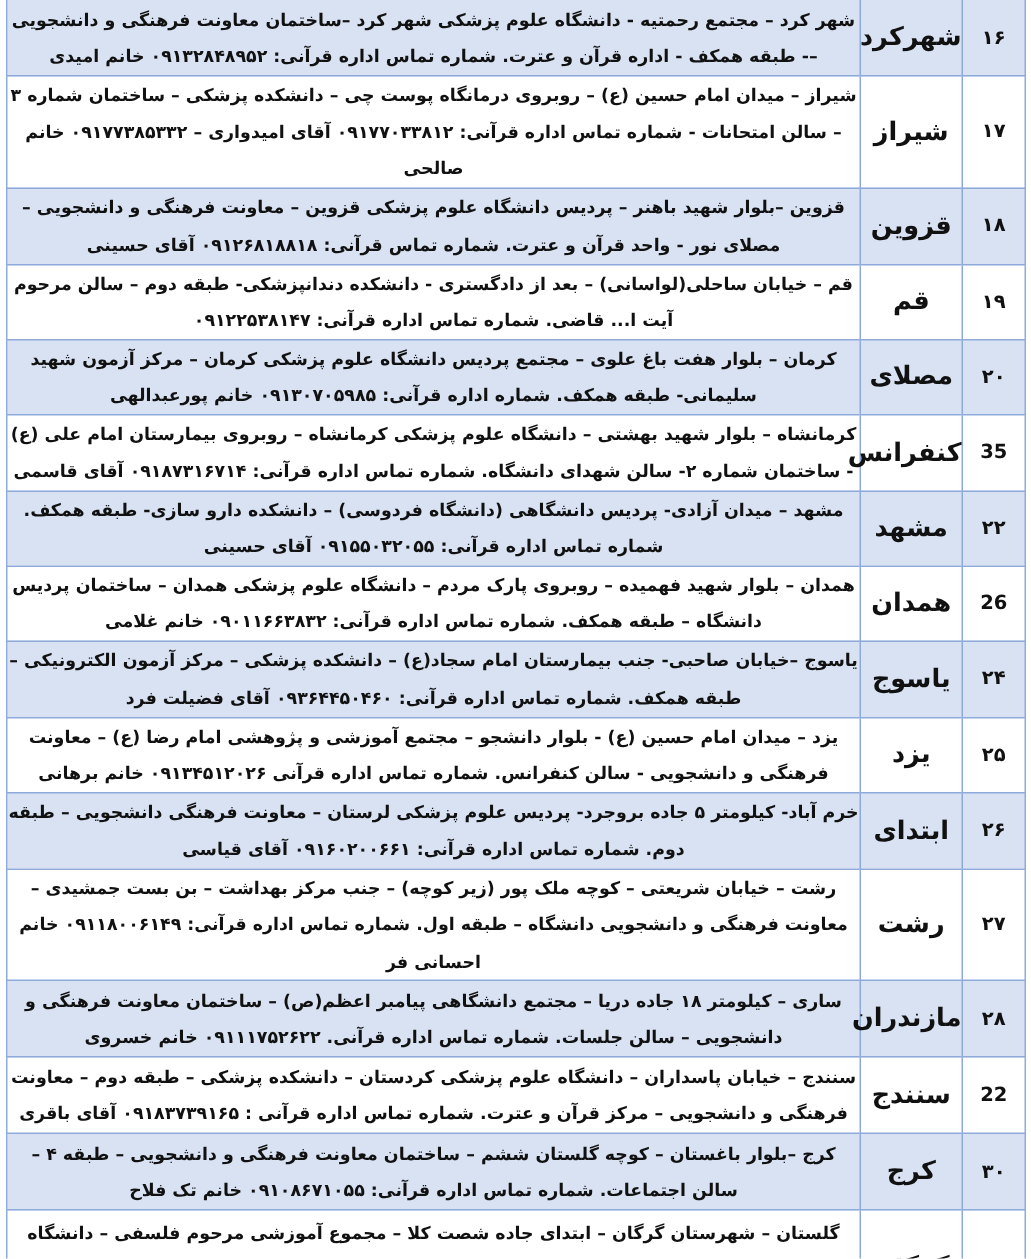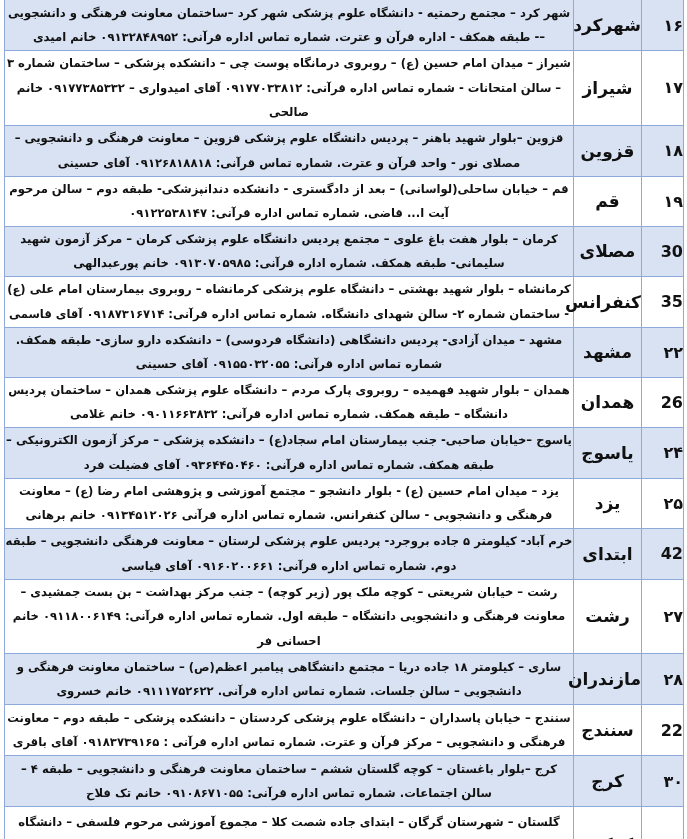--- a/index.html
+++ b/index.html
@@ -12,21 +12,21 @@
       font-family: "DejaVu Sans", sans-serif;
       font-weight: bold;
       color: #111111;
       table-layout: fixed;
     }
     table.addr td {
       border: 1.5px solid #8eaadb;
       vertical-align: middle;
       padding: 0;
     }
-    td.num { width: 41px; text-align: right; font-size: 16px; }
+    td.num { width: 41px; text-align: center; font-size: 13px; }
     td.city { width: 67px; text-align: center; font-size: 17px; }
     td.addr-cell {
       text-align: center;
       font-size: 11.6px;
       line-height: 24.5px;
       padding: 0 7px 1px 6px;
       letter-spacing: -0.15px;
       word-spacing: 0px;
     }
     tr.shaded td { background: #d9e2f3; }
@@ -51,21 +51,21 @@
       <td class="num">۱۸</td>
       <td class="city">قزوین</td>
       <td class="addr-cell">قزوین –بلوار شهید باهنر – پردیس دانشگاه علوم پزشکی قزوین – معاونت فرهنگی و دانشجویی – مصلای نور - واحد قرآن و عترت. شماره تماس قرآنی: ۰۹۱۲۶۸۱۸۸۱۸  آقای حسینی</td>
     </tr>
     <tr style="height:50px">
       <td class="num">۱۹</td>
       <td class="city">قم</td>
       <td class="addr-cell">قم – خیابان ساحلی(لواسانی) – بعد از دادگستری - دانشکده دندانپزشکی- طبقه دوم – سالن مرحوم آیت ا... قاضی. شماره تماس اداره قرآنی: ۰۹۱۲۲۵۳۸۱۴۷</td>
     </tr>
     <tr class="shaded" style="height:50px">
-      <td class="num">30</td>
+      <td class="num">۲۰</td>
       <td class="city">مصلای</td>
       <td class="addr-cell">کرمان – بلوار هفت باغ علوی – مجتمع پردیس دانشگاه علوم پزشکی کرمان – مرکز آزمون شهید سلیمانی- طبقه همکف. شماره اداره قرآنی: ۰۹۱۳۰۷۰۵۹۸۵ خانم پورعبدالهی</td>
     </tr>
     <tr style="height:51px">
       <td class="num">35</td>
       <td class="city">کنفرانس</td>
       <td class="addr-cell">کرمانشاه – بلوار شهید بهشتی – دانشگاه علوم پزشکی کرمانشاه – روبروی بیمارستان امام علی (ع) - ساختمان شماره ۲- سالن شهدای دانشگاه. شماره تماس اداره قرآنی: ۰۹۱۸۷۳۱۶۷۱۴ آقای قاسمی</td>
     </tr>
     <tr class="shaded" style="height:50px">
       <td class="num">۲۲</td>
@@ -81,21 +81,21 @@
       <td class="num">۲۴</td>
       <td class="city">یاسوج</td>
       <td class="addr-cell">یاسوج –خیابان صاحبی- جنب بیمارستان امام سجاد(ع) – دانشکده پزشکی – مرکز آزمون الکترونیکی – طبقه همکف. شماره تماس اداره قرآنی: ۰۹۳۶۴۴۵۰۴۶۰ آقای فضیلت فرد</td>
     </tr>
     <tr style="height:50px">
       <td class="num">۲۵</td>
       <td class="city">یزد</td>
       <td class="addr-cell">یزد – میدان امام حسین (ع) - بلوار دانشجو – مجتمع آموزشی و پژوهشی امام رضا (ع) – معاونت فرهنگی و دانشجویی - سالن کنفرانس. شماره تماس اداره قرآنی ۰۹۱۳۴۵۱۲۰۲۶ خانم برهانی</td>
     </tr>
     <tr class="shaded" style="height:51px">
-      <td class="num">42</td>
+      <td class="num">۲۶</td>
       <td class="city">ابتدای</td>
       <td class="addr-cell">خرم آباد- کیلومتر ۵ جاده بروجرد- پردیس علوم پزشکی لرستان – معاونت فرهنگی دانشجویی – طبقه دوم. شماره تماس اداره قرآنی: ۰۹۱۶۰۲۰۰۶۶۱ آقای قیاسی</td>
     </tr>
     <tr style="height:50px">
       <td class="num">۲۷</td>
       <td class="city">رشت</td>
       <td class="addr-cell">رشت – خیابان شریعتی – کوچه ملک پور (زیر کوچه) – جنب مرکز بهداشت – بن بست جمشیدی – معاونت فرهنگی و دانشجویی دانشگاه – طبقه اول. شماره تماس اداره قرآنی: ۰۹۱۱۸۰۰۶۱۴۹ خانم احسانی فر</td>
     </tr>
     <tr class="shaded" style="height:51px">
       <td class="num">۲۸</td>

